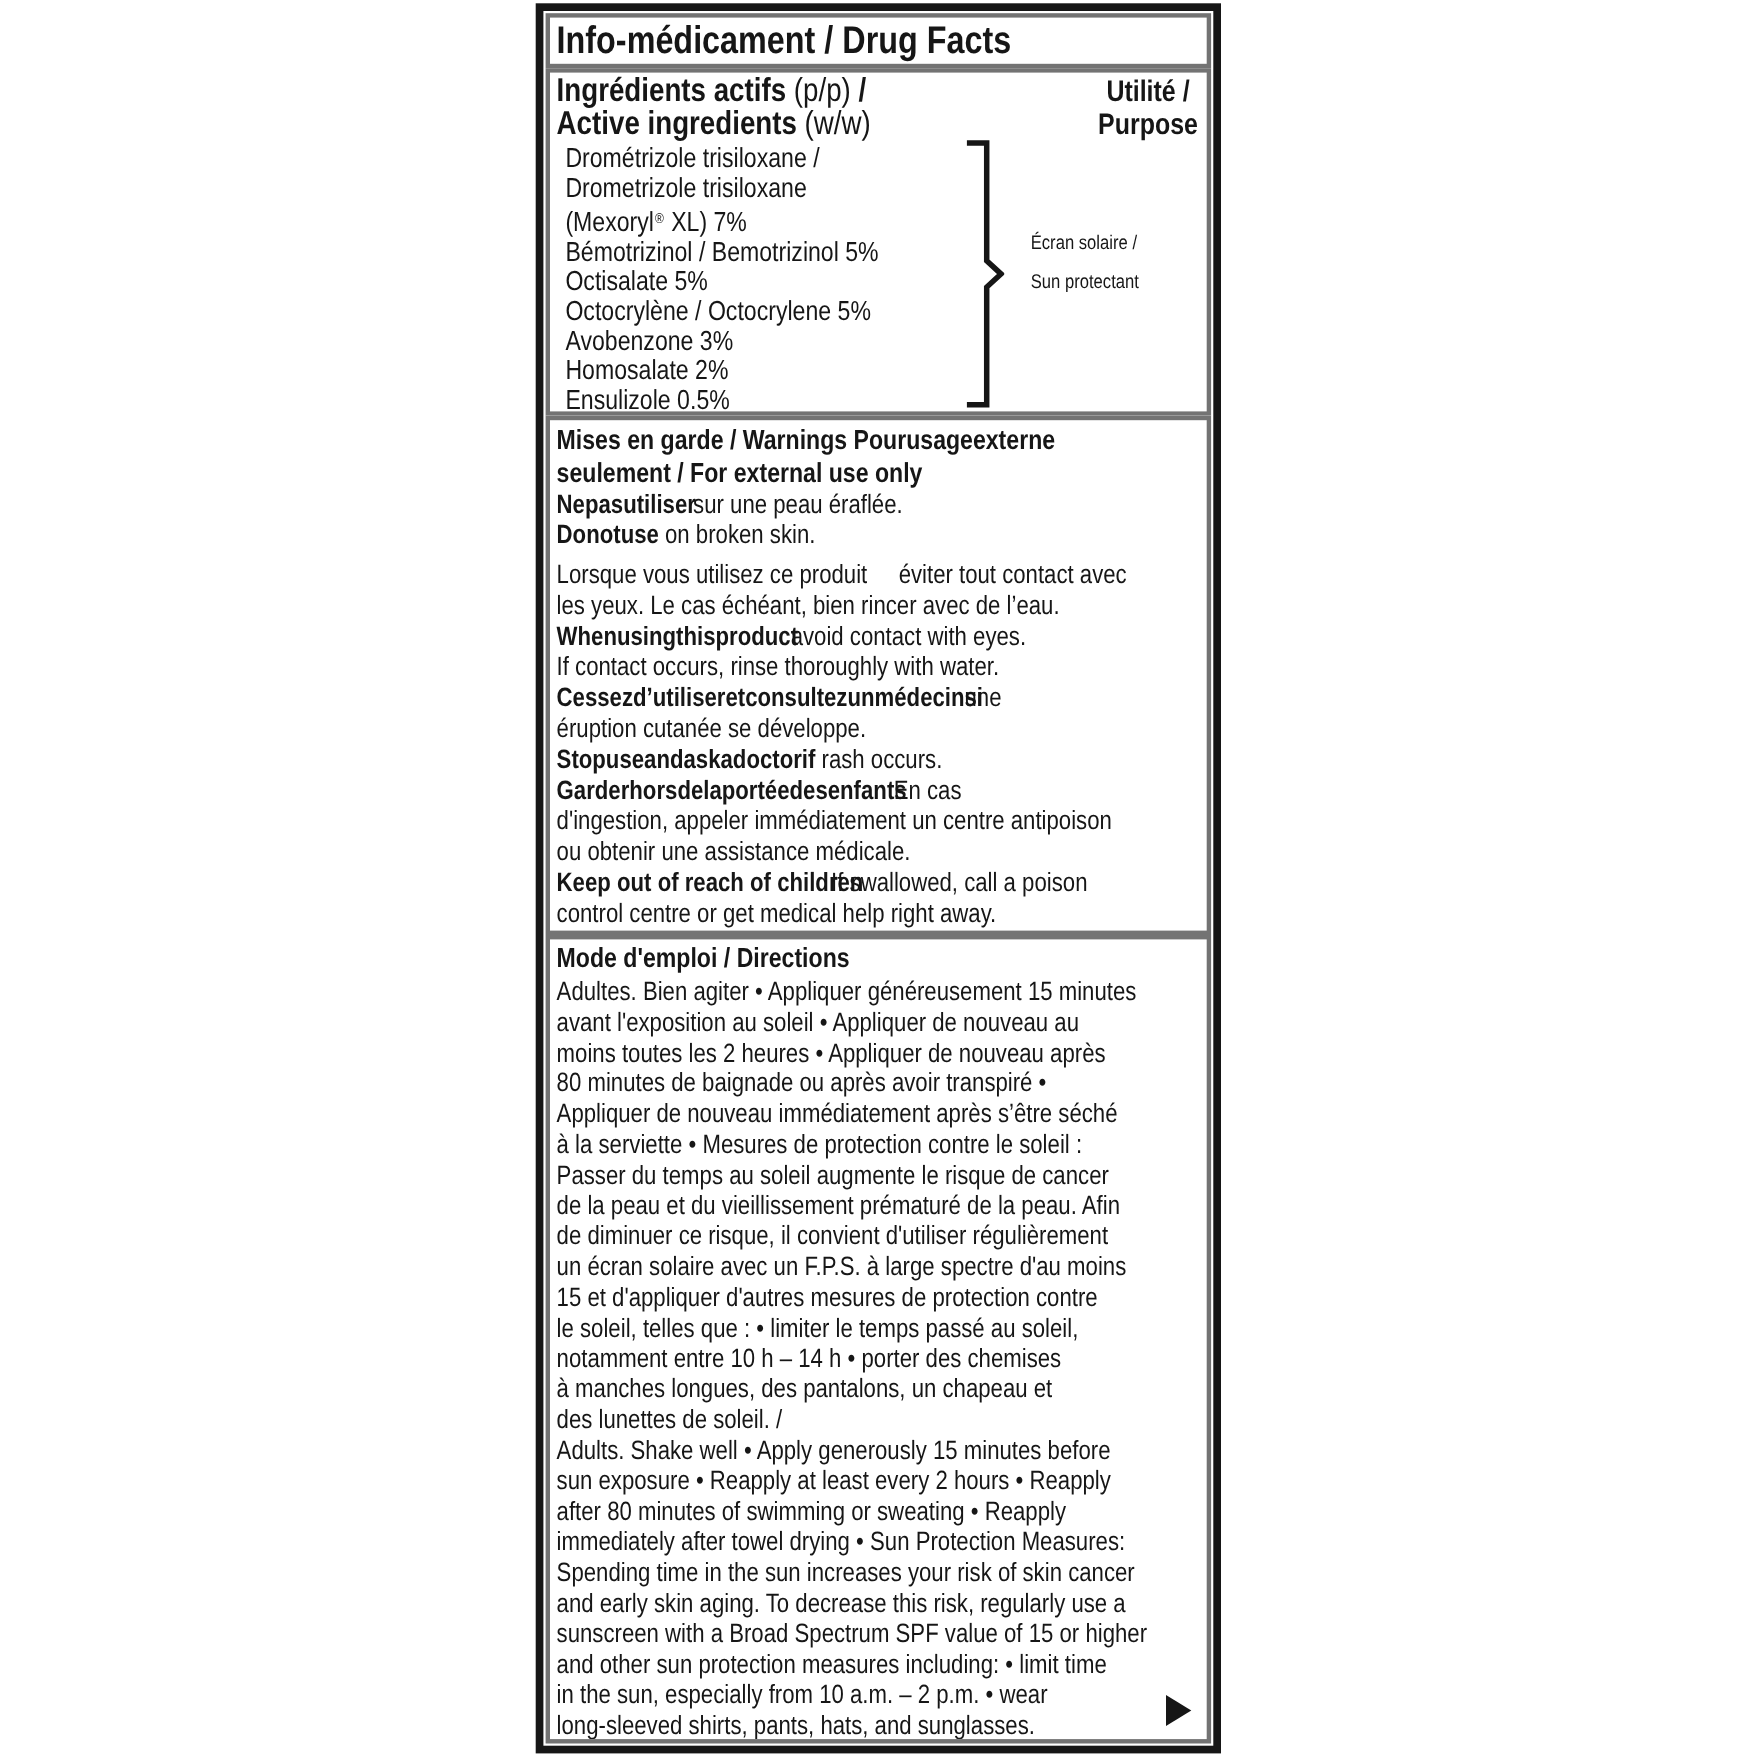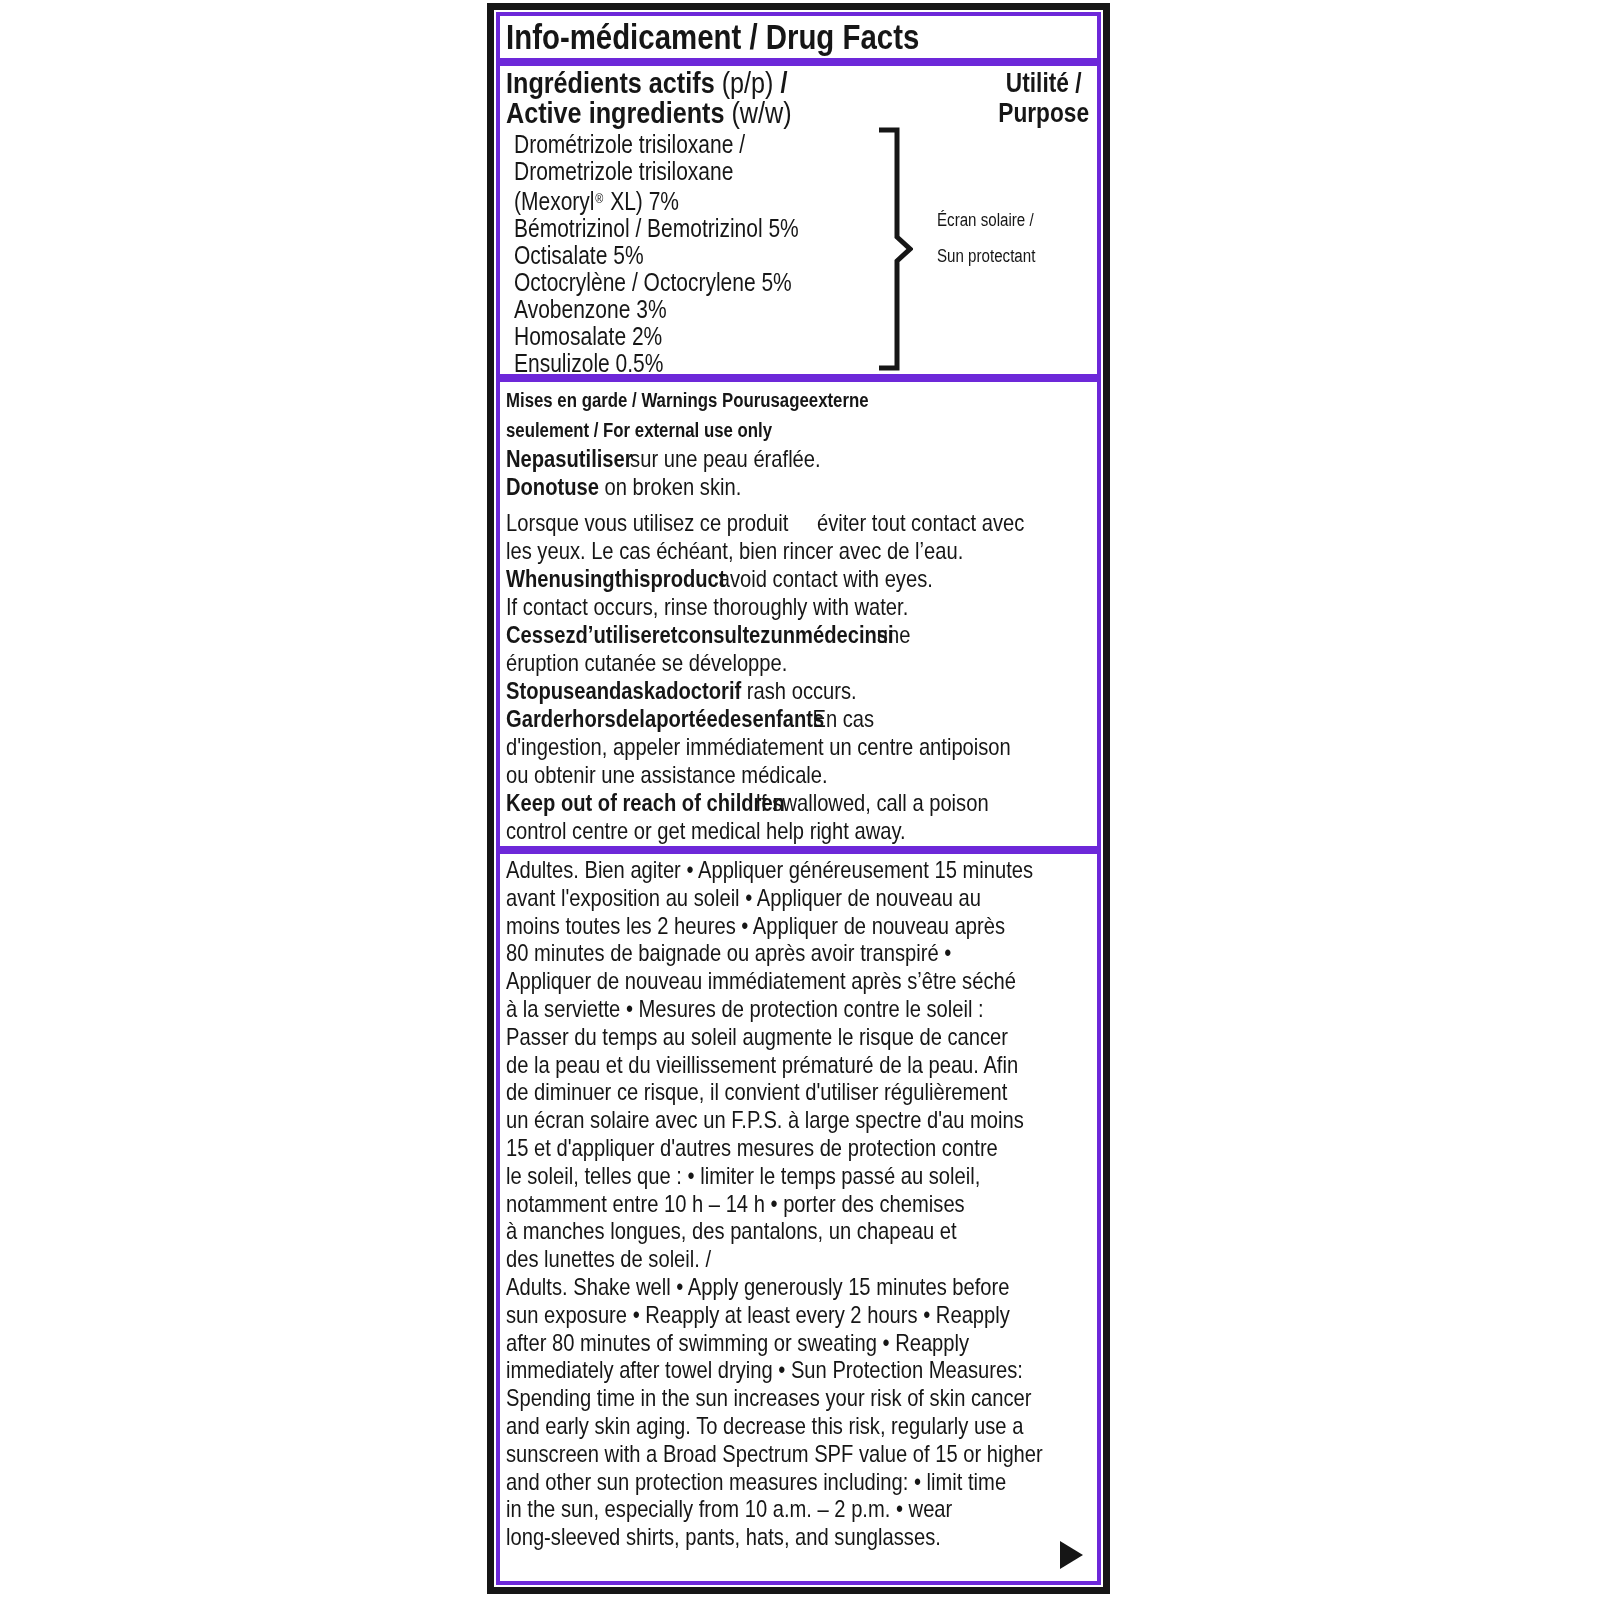--- a/index.html
+++ b/index.html
@@ -4,41 +4,41 @@
 <style>
   html,body { margin:0; padding:0; background:#ffffff; }
   .sheet {
     position:relative; width:1600px; height:1600px; background:#ffffff;
     font-family:"Liberation Sans","DejaVu Sans",sans-serif; color:#161616;
   }
   .label {
     position:absolute; left:487px; top:3px; width:623px; box-sizing:border-box;
     border:7px solid #161616; padding:2px; background:#fff;
   }
-  .box { box-sizing:border-box; border:4px solid #6d28d9; overflow:hidden; position:relative; background:#fff; }
+  .box { box-sizing:border-box; border:4px solid #737373; overflow:hidden; position:relative; background:#fff; }
 
   
   .cx  { display:block; transform:scaleX(0.84); transform-origin:0 0; white-space:nowrap; }
   .cxr { display:block; transform:scaleX(0.84); transform-origin:100% 0; white-space:nowrap; }
 
   .title-box { height:50px; }
   .title-box h1 { margin:0; padding:1px 0 0 6px; font-size:35px; line-height:40px; font-weight:bold; }
 
   .ing-box { height:316px; }
   .ing-head { display:flex; justify-content:space-between; padding:2px 8px 0 6px; }
   .ing-head .col-l { font-size:30px; line-height:30px; font-weight:bold; }
   .ing-head .col-r { font-size:27px; line-height:30px; font-weight:bold; text-align:center; }
   .note { font-weight:normal; }
   .ing-list { padding:3px 0 0 14px; font-size:25px; line-height:27px; }
   .regmark { font-size:13px; vertical-align:7px; margin:0 8px 0 1px; }
   .bracket { position:absolute; left:375px; top:61px; width:38px; height:244px; }
   .purpose { position:absolute; left:437px; top:136px; font-size:18px; line-height:36px; }
 
   .warn-box { height:472px; padding:3px 0 0 6px; font-size:24px; line-height:28px; }
-  .sec-head { font-size:20px; line-height:30px; font-weight:bold; }
+  .sec-head { font-size:25px; line-height:30px; font-weight:bold; }
   .ln { display:block; }
   .mt8 { margin-top:8px; }
   .gap  { display:inline-block; width:34px; }
   .ov3  { margin-left:-3px; }
   .ov8  { margin-left:-8px; }
   .ov14 { margin-left:-14px; }
   .ov20 { margin-left:-20px; }
   .ov35 { margin-left:-35px; }
 
   .dir-box { height:735px; padding:2px 0 0 6px; font-size:24px; line-height:27.8px; }
@@ -107,20 +107,23 @@
       <span class="ln cx">éruption cutanée se développe.</span>
       <span class="ln cx"><b>Stopuseandaskadoctorif</b> <span>rash occurs.</span></span>
       <span class="ln cx"><b>Garderhorsdelaportéedesenfants</b><span class="ov14">En cas</span></span>
       <span class="ln cx">d'ingestion, appeler immédiatement un centre antipoison</span>
       <span class="ln cx">ou obtenir une assistance médicale.</span>
       <span class="ln cx"><b>Keep out of reach of children</b><span class="ov35">If swallowed, call a poison</span></span>
       <span class="ln cx">control centre or get medical help right away.</span>
     </div>
 
     <div class="box dir-box">
+      <div class="sec-head">
+        <span class="cx">Mode d'emploi / Directions</span>
+      </div>
       <span class="ln cx">Adultes. Bien agiter • Appliquer généreusement 15 minutes</span>
       <span class="ln cx">avant l'exposition au soleil • Appliquer de nouveau au</span>
       <span class="ln cx">moins toutes les 2 heures • Appliquer de nouveau après</span>
       <span class="ln cx">80 minutes de baignade ou après avoir transpiré •</span>
       <span class="ln cx">Appliquer de nouveau immédiatement après s’être séché</span>
       <span class="ln cx">à la serviette • Mesures de protection contre le soleil :</span>
       <span class="ln cx">Passer du temps au soleil augmente le risque de cancer</span>
       <span class="ln cx">de la peau et du vieillissement prématuré de la peau. Afin</span>
       <span class="ln cx">de diminuer ce risque, il convient d'utiliser régulièrement</span>
       <span class="ln cx">un écran solaire avec un F.P.S. à large spectre d'au moins</span>

